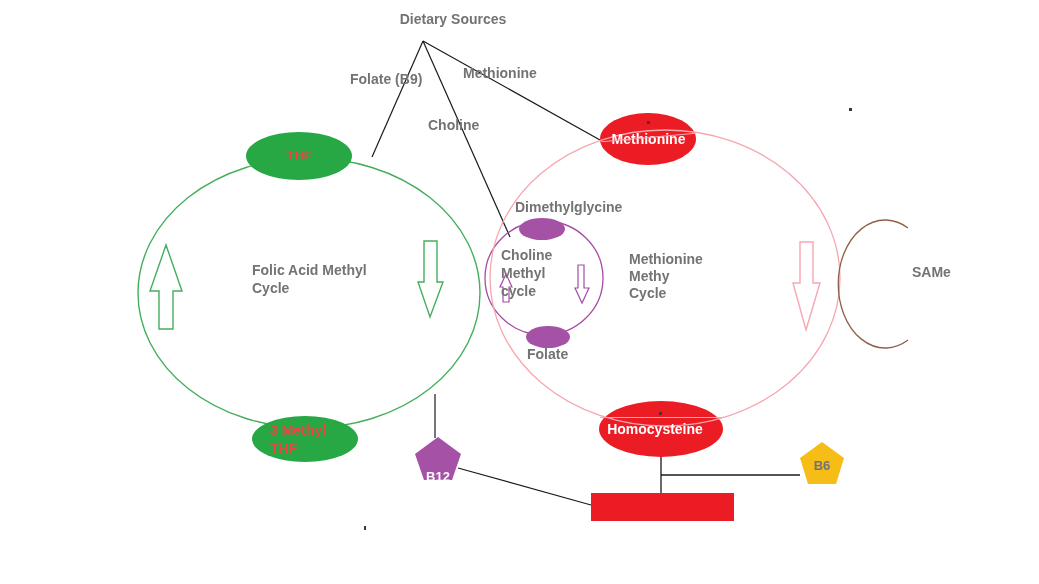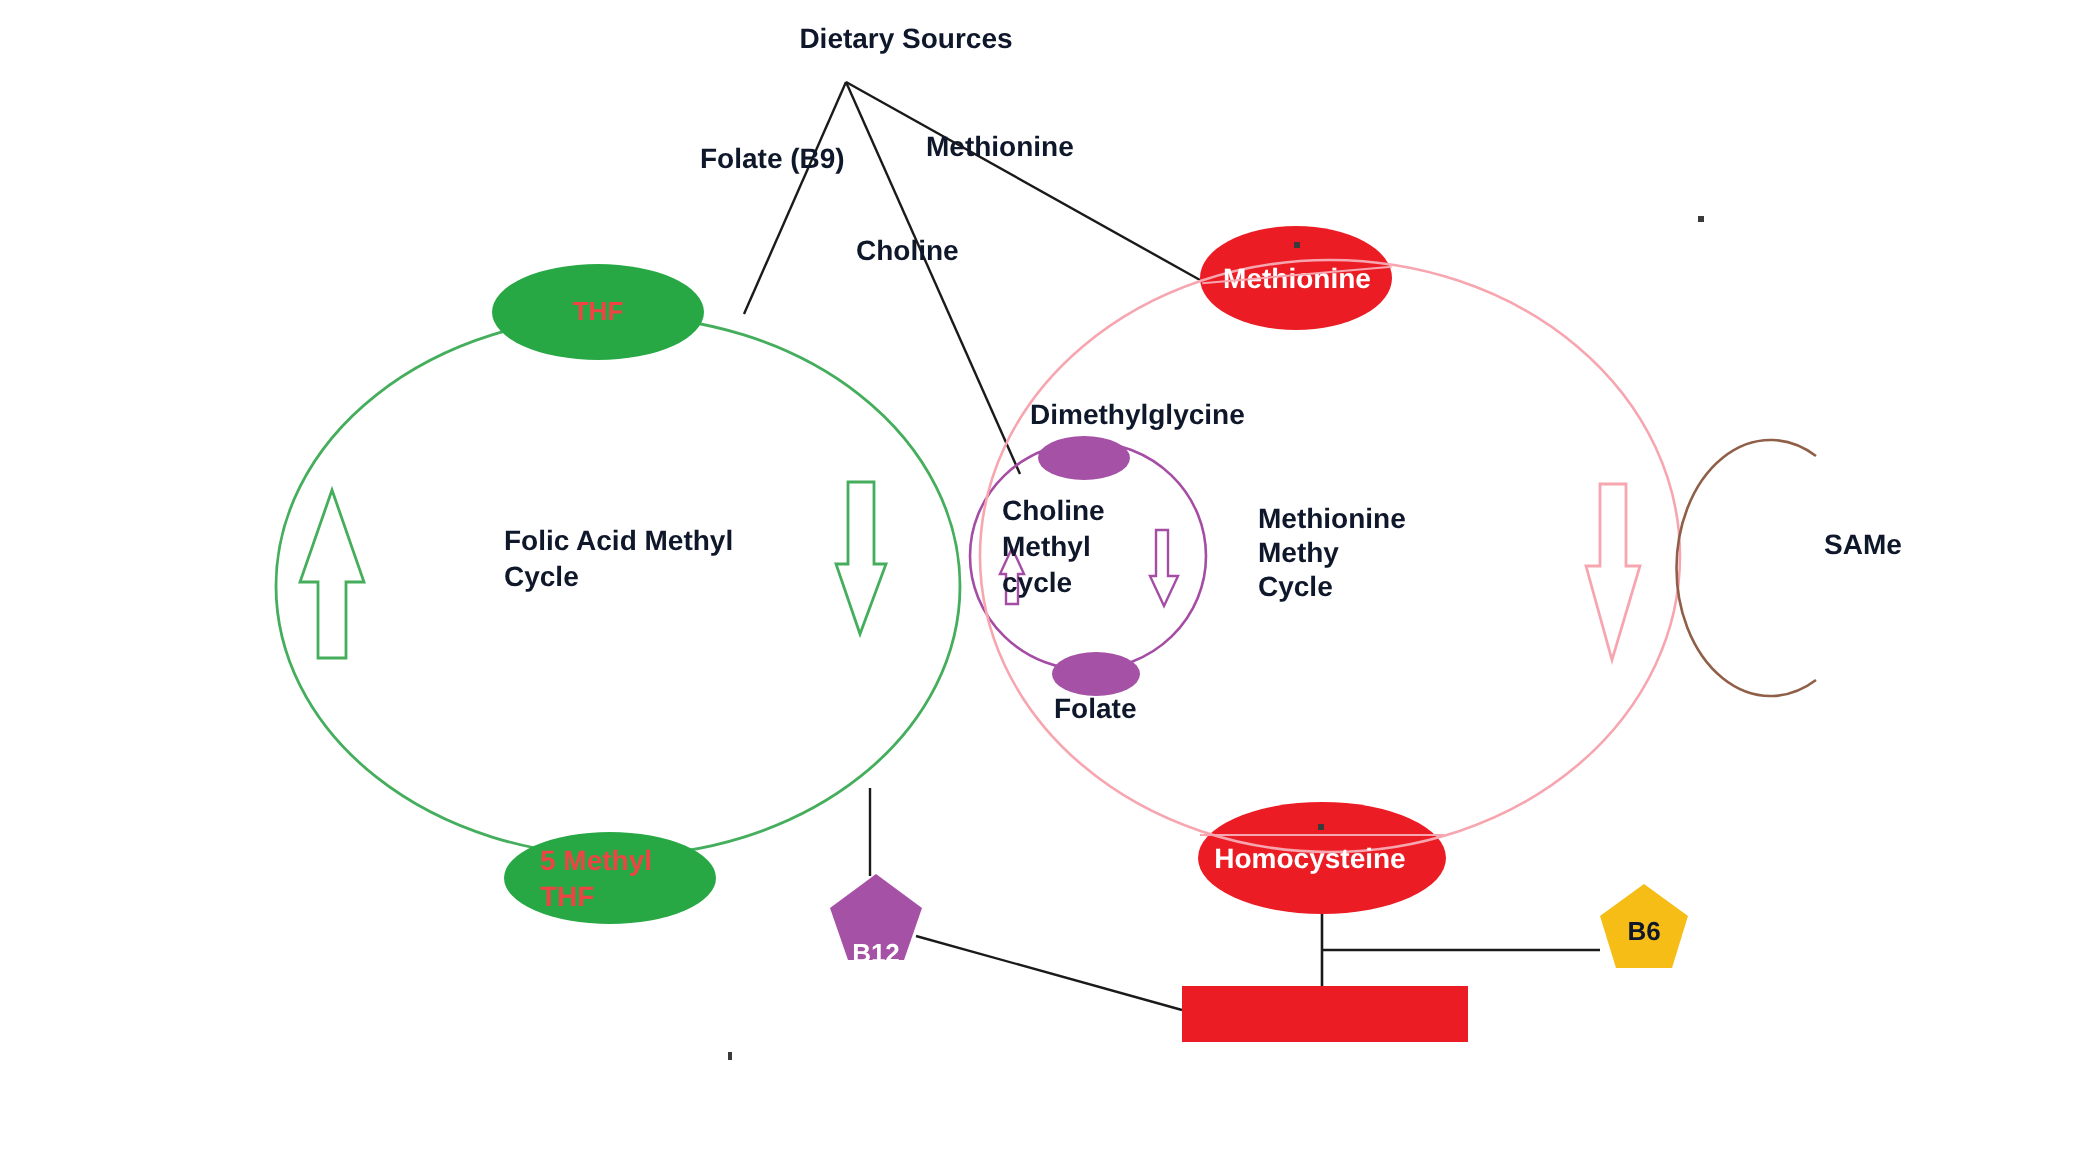--- a/index.html
+++ b/index.html
@@ -8,21 +8,21 @@
     width:1039px;height:584px;
     background:#ffffff;
     overflow:hidden;
     font-family:"Liberation Sans", sans-serif;
   }
   #gfx{position:absolute;left:0;top:0;width:1039px;height:584px;}
   .lbl{
     position:absolute;
     font-weight:bold;
     font-size:14px;
-    color:#0f172a;
+    color:#737373;
     white-space:pre-line;
     line-height:17px;
     z-index:2;
   }
   .ctr{text-align:center;}
   .light{color:#ef4444;}
   .white{color:#ffffff;}
   .lh18{line-height:18px;}
   .sz13{font-size:13px;}
   .arcline{
@@ -85,21 +85,21 @@
 
   <div class="lbl" style="left:463px;top:65px;">Methionine</div>
 
   <div class="lbl" style="left:428px;top:117px;">Choline</div>
 
   <div class="lbl ctr light sz13" style="left:246px;top:147px;width:106px;">THF</div>
 
   <div class="lbl lh18" style="left:252px;top:261px;">Folic Acid Methyl
 Cycle</div>
 
-  <div class="lbl light lh18" style="left:270px;top:421px;">5 Methyl
+  <div class="lbl light lh18" style="left:270px;top:421px;">3 Methyl
 THF</div>
 
   <div class="lbl" style="left:515px;top:199px;">Dimethylglycine</div>
 
   <div class="lbl lh18" style="left:501px;top:246px;">Choline
 Methyl
 cycle</div>
 
   <div class="lbl" style="left:527px;top:346px;">Folate</div>
 

